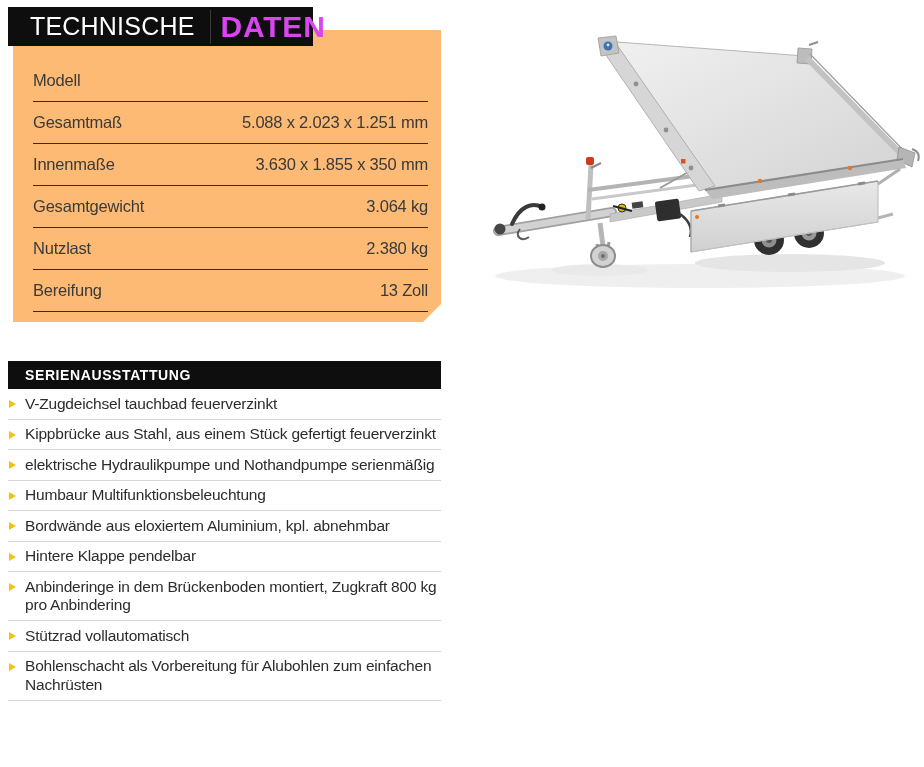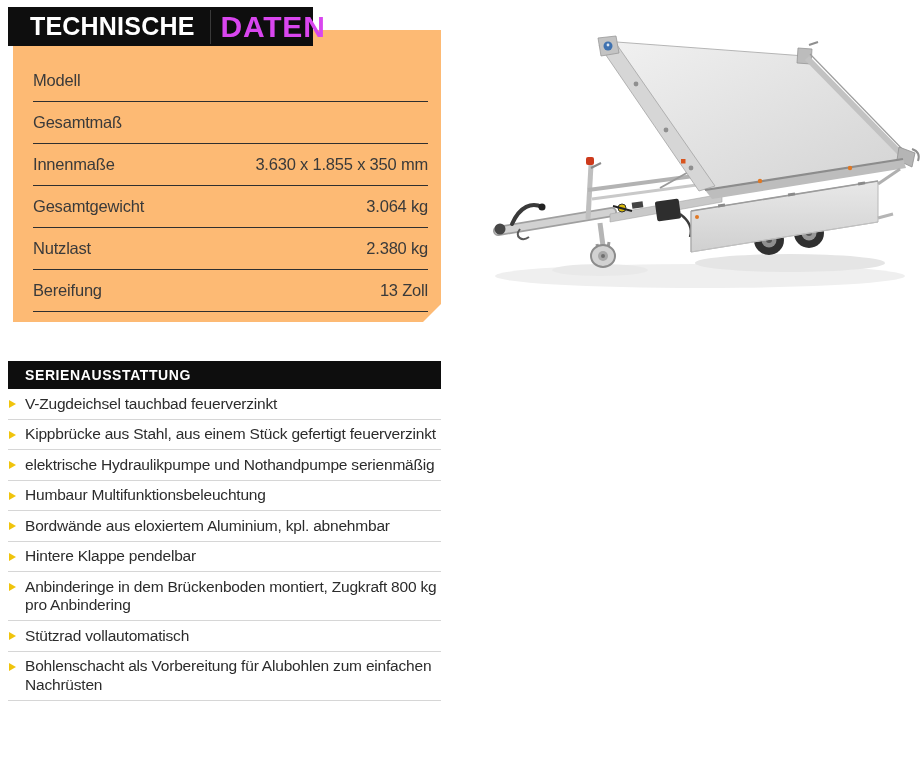--- a/index.html
+++ b/index.html
@@ -4,21 +4,21 @@
 <style>
   html,body{margin:0;padding:0;background:#ffffff;}
   body{width:924px;height:767px;position:relative;overflow:hidden;
        font-family:"Liberation Sans","DejaVu Sans",sans-serif;
        -webkit-font-smoothing:antialiased;}
 
   
   .header-bar{position:absolute;left:8px;top:7px;width:305px;height:39px;
       background:#0e0e0e;display:flex;align-items:center;padding-left:22px;
       box-sizing:border-box;z-index:3;}
-  .header-primary{color:#ffffff;font-size:25px;font-weight:700;letter-spacing:.2px;}
+  .header-primary{color:#ffffff;font-size:25px;font-weight:400;letter-spacing:.2px;}
   .header-accent{color:#d946ef;font-size:30px;font-weight:700;letter-spacing:.8px;
       margin-left:15px;padding-left:10px;border-left:1px solid #3a3a3a;}
 
   
   .spec-panel{position:absolute;left:13px;top:30px;width:428px;height:292px;
       background:#fdba74;box-sizing:border-box;padding:30px 13px 0 20px;z-index:2;
       clip-path:polygon(0 0,100% 0,100% calc(100% - 18px),calc(100% - 18px) 100%,0 100%);}
   .spec-row{height:41px;display:flex;justify-content:space-between;align-items:center;
       border-bottom:1.5px solid #2f2f2f;font-size:16.5px;color:#3a3a3a;
       letter-spacing:-.2px;}
@@ -49,20 +49,21 @@
   <span class="header-primary">TECHNISCHE</span>
   <span class="header-accent">DATEN</span>
 </div>
 
 <div class="spec-panel">
   <div class="spec-row">
     <span class="spec-label">Modell</span>
   </div>
   <div class="spec-row">
     <span class="spec-label">Gesamtmaß</span>
+    <span class="spec-value">5.088 x 2.023 x 1.251 mm</span>
   </div>
   <div class="spec-row">
     <span class="spec-label">Innenmaße</span>
     <span class="spec-value">3.630 x 1.855 x 350 mm</span>
   </div>
   <div class="spec-row">
     <span class="spec-label">Gesamtgewicht</span>
     <span class="spec-value">3.064 kg</span>
   </div>
   <div class="spec-row">

